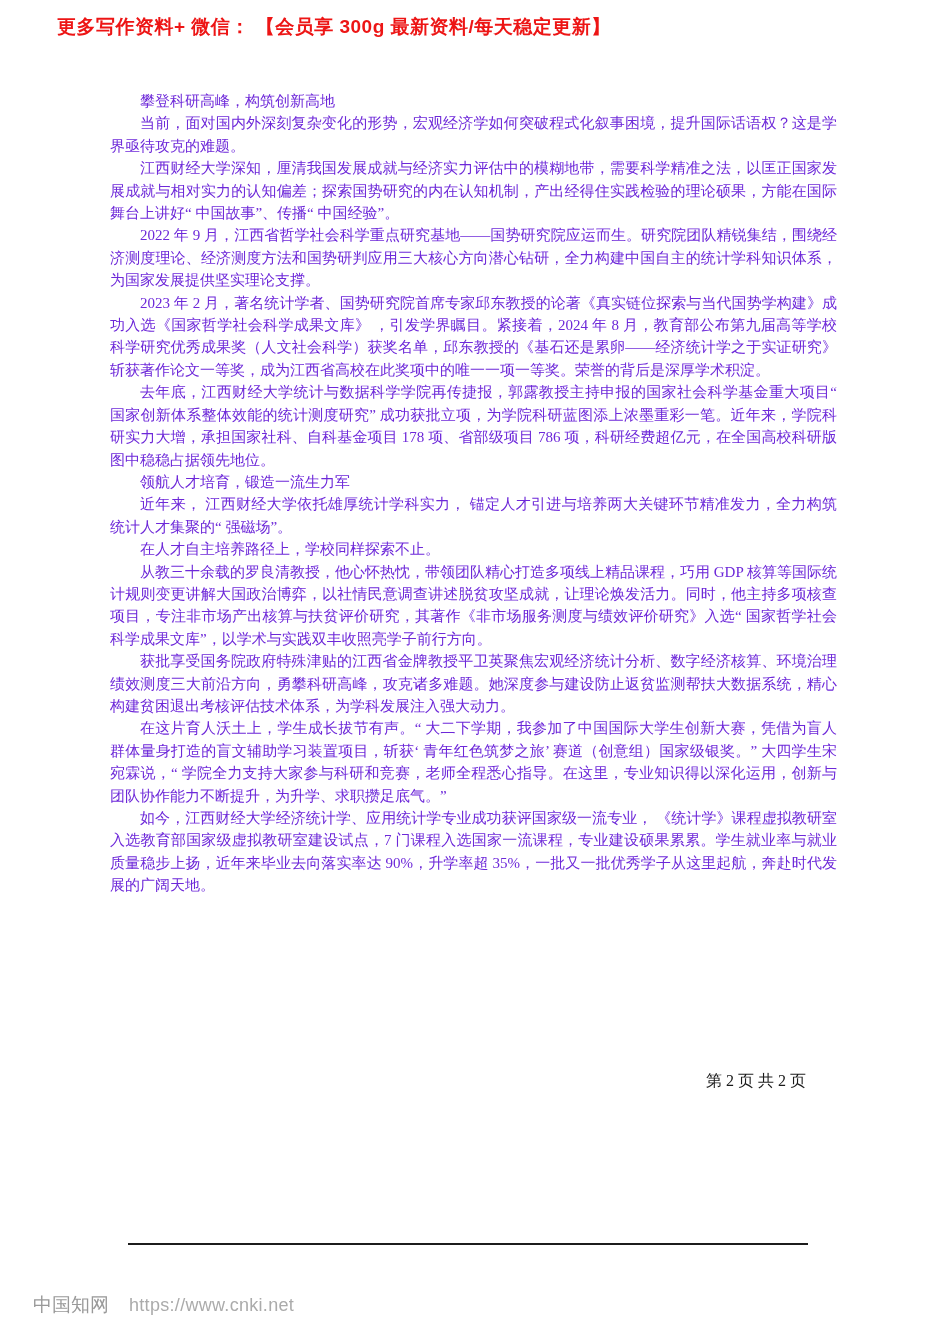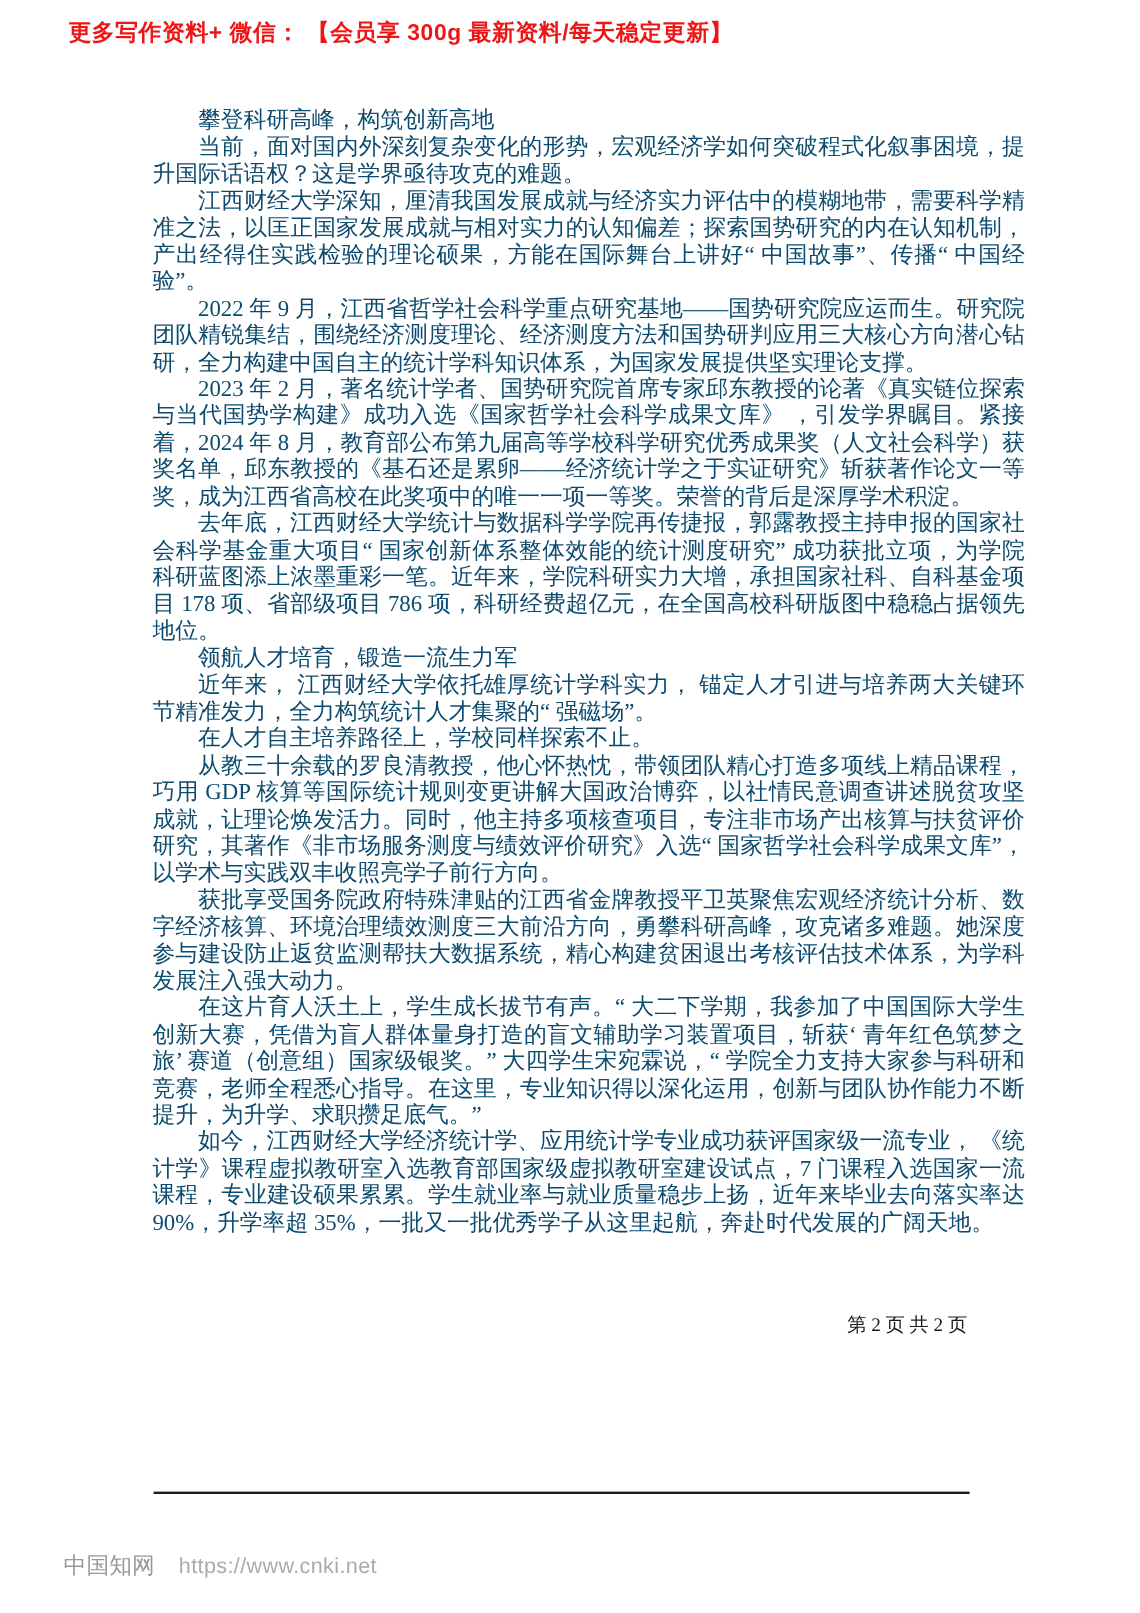--- a/index.html
+++ b/index.html
@@ -20,37 +20,37 @@
     top: 14px;
     font-size: 19px;
     font-weight: bold;
     letter-spacing: 0.5px;
     color: #ed1515;
     font-family: "Liberation Sans", sans-serif;
     white-space: nowrap;
   }
   .article {
     position: absolute;
-    left: 127px;
+    left: 110px;
     top: 90px;
     width: 727px;
-    color: #0c4a6e;
-    font-size: 19px;
+    color: #6d28d9;
+    font-size: 15px;
     line-height: 22.4px;
     text-align: justify;
   }
   .article p {
     margin: 0;
     padding: 0;
     text-indent: 2em;
   }
   .page-num {
     position: absolute;
     left: 0;
-    top: 1094px;
+    top: 1071px;
     width: 806px;
     text-align: right;
     font-size: 16px;
     color: #1a1a1a;
   }
   .divider {
     position: absolute;
     left: 128px;
     top: 1243px;
     width: 680px;
@@ -62,21 +62,20 @@
     left: 33px;
     top: 1292px;
     display: flex;
     align-items: baseline;
     gap: 20px;
     font-family: "Liberation Sans", sans-serif;
   }
   .watermark .site-name {
     font-size: 19px;
     color: #999999;
-    margin-left: 20px;
   }
   .watermark .site-url {
     font-size: 18px;
     color: #ababab;
     letter-spacing: 0.3px;
   }
 </style>
 </head>
 <body>
 

